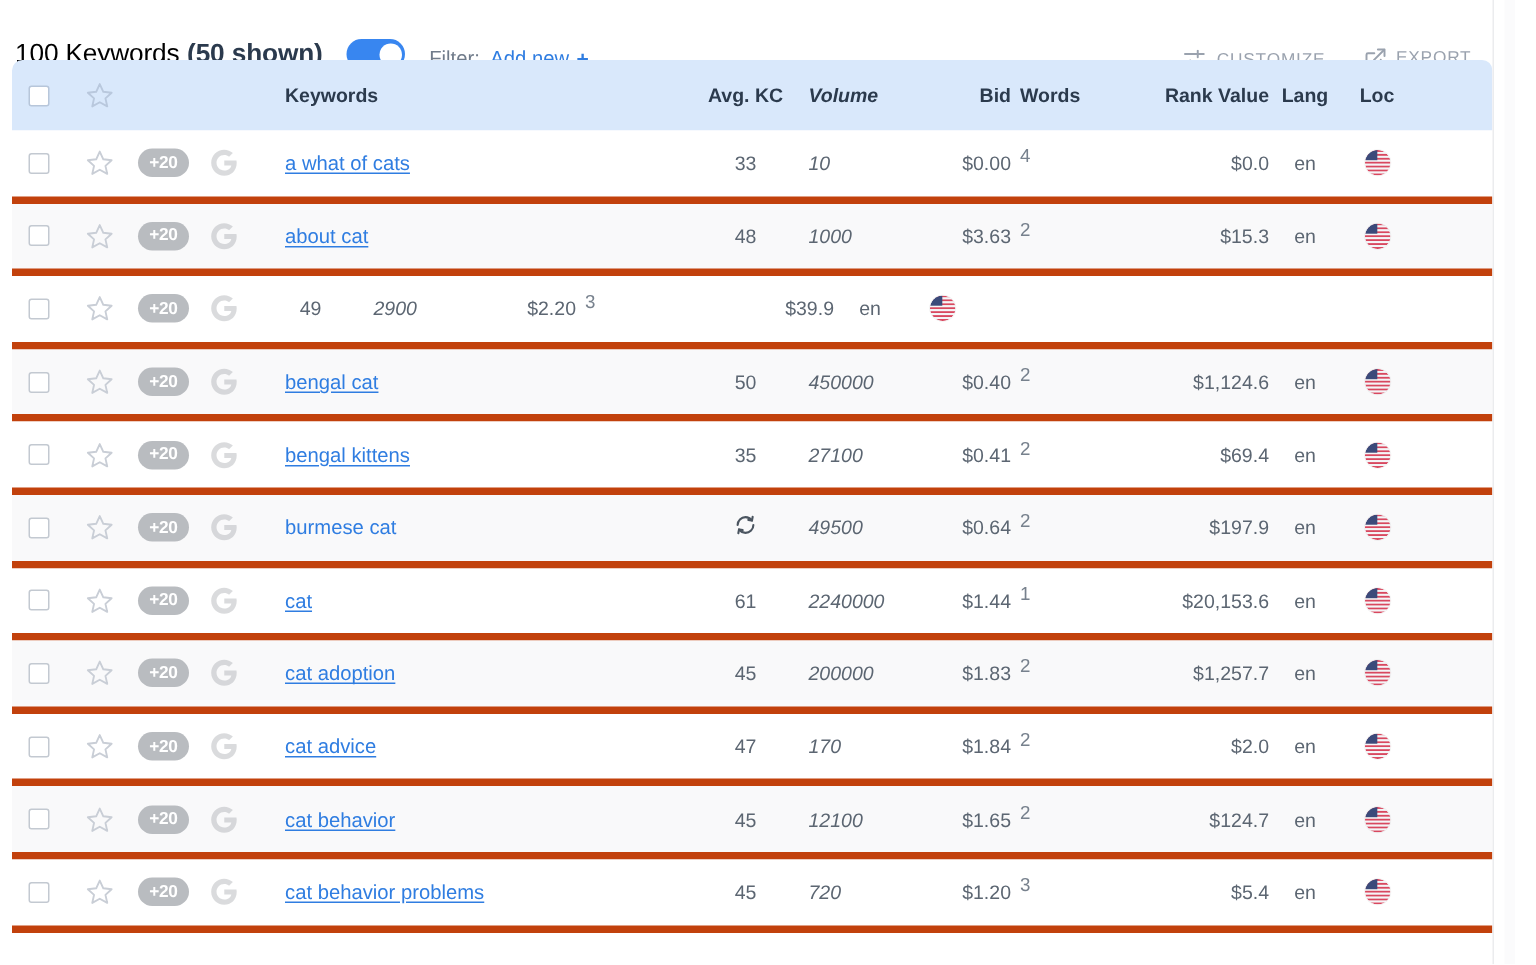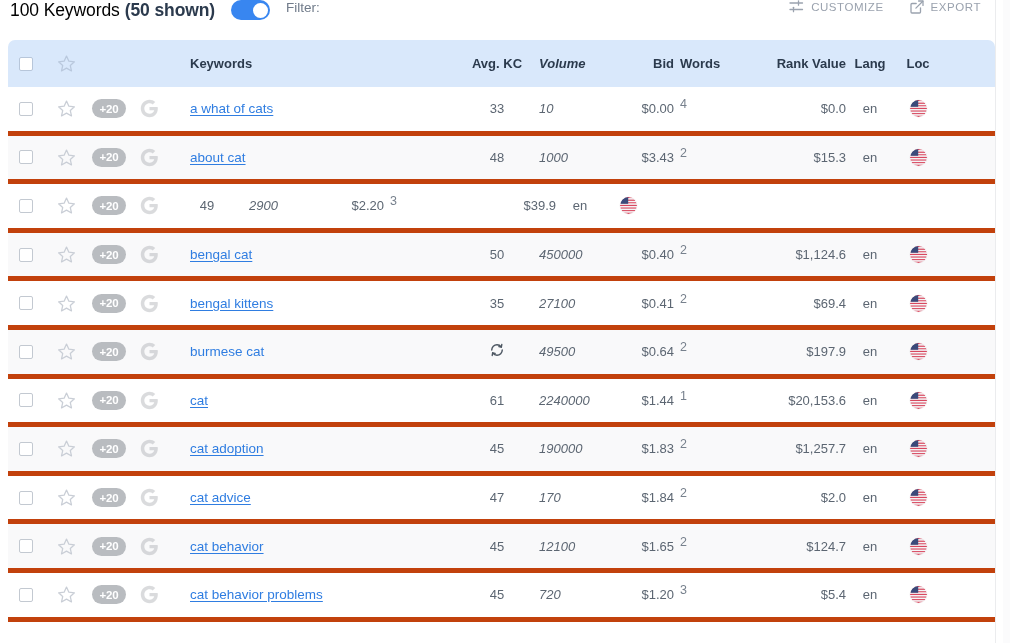--- a/index.html
+++ b/index.html
@@ -21,21 +21,21 @@
     overflow: hidden;
   }
 
   
   .toolbar {
     position: absolute;
     left: 0; top: 0;
     width: 995px;
     height: 46px;
     display: flex;
-    align-items: flex-start;
+    align-items: flex-end;
     padding: 0 14px 0 10px;
     background: #ffffff;
   }
 
   .title-block {
     display: flex;
     align-items: baseline;
     white-space: nowrap;
     font-size: 17.5px;
     letter-spacing: -0.1px;
@@ -371,21 +371,21 @@
           <div class="c-engine">
             <span>
               <svg class="gicon" width="19" height="19" viewBox="0 0 48 48">
                 <path fill="#888c92" d="M44.5 20H24v8.5h11.8C34.7 33.9 30.1 37 24 37c-7.2 0-13-5.8-13-13s5.8-13 13-13c3.1 0 5.9 1.1 8.1 2.9l6.4-6.4C34.6 4.1 29.6 2 24 2 11.8 2 2 11.8 2 24s9.8 22 22 22c11 0 21-8 21-22 0-1.3-.2-2.7-.5-4z"></path>
               </svg>
             </span>
           </div>
           <div class="c-kw"><span class="kw-link">about cat</span></div>
           <div class="c-kc"><span class="val">48</span></div>
           <div class="c-vol"><span class="val">1000</span></div>
-          <div class="c-bid"><span class="val">$3.43</span></div>
+          <div class="c-bid"><span class="val">$3.63</span></div>
           <div class="c-words"><span class="val-words">2</span></div>
           <div class="c-rank"><span class="val">$15.3</span></div>
           <div class="c-lang"><span class="val">en</span></div>
           <div class="c-loc">
             <span>
               <svg class="flag" width="17" height="17" viewBox="0 0 17 17">
                 <defs>
                   <clipPath id="cc">
                     <circle cx="8.5" cy="8.5" r="8.5"></circle>
                   </clipPath>
@@ -710,21 +710,21 @@
           </div>
           <div class="c-engine">
             <span>
               <svg class="gicon" width="19" height="19" viewBox="0 0 48 48">
                 <path fill="#888c92" d="M44.5 20H24v8.5h11.8C34.7 33.9 30.1 37 24 37c-7.2 0-13-5.8-13-13s5.8-13 13-13c3.1 0 5.9 1.1 8.1 2.9l6.4-6.4C34.6 4.1 29.6 2 24 2 11.8 2 2 11.8 2 24s9.8 22 22 22c11 0 21-8 21-22 0-1.3-.2-2.7-.5-4z"></path>
               </svg>
             </span>
           </div>
           <div class="c-kw"><span class="kw-link">cat adoption</span></div>
           <div class="c-kc"><span class="val">45</span></div>
-          <div class="c-vol"><span class="val">190000</span></div>
+          <div class="c-vol"><span class="val">200000</span></div>
           <div class="c-bid"><span class="val">$1.83</span></div>
           <div class="c-words"><span class="val-words">2</span></div>
           <div class="c-rank"><span class="val">$1,257.7</span></div>
           <div class="c-lang"><span class="val">en</span></div>
           <div class="c-loc">
             <span>
               <svg class="flag" width="17" height="17" viewBox="0 0 17 17">
                 <defs>
                   <clipPath id="cc">
                     <circle cx="8.5" cy="8.5" r="8.5"></circle>

